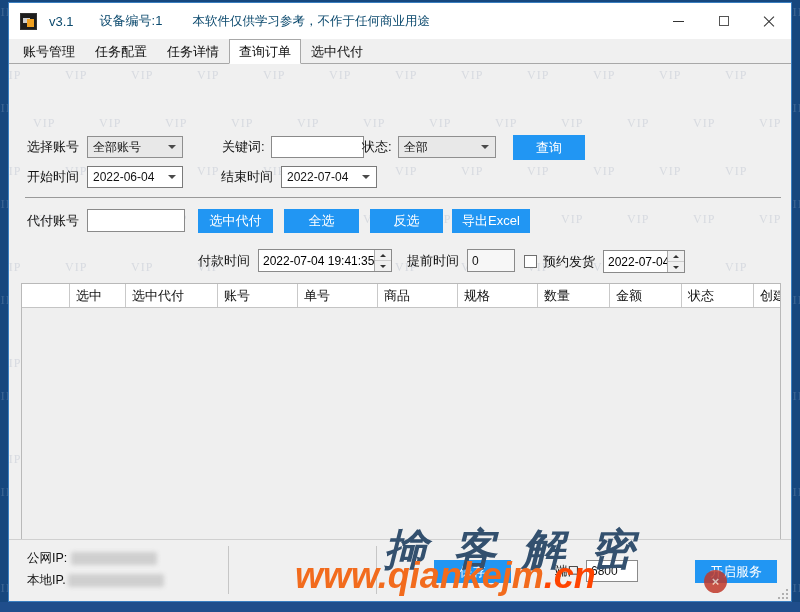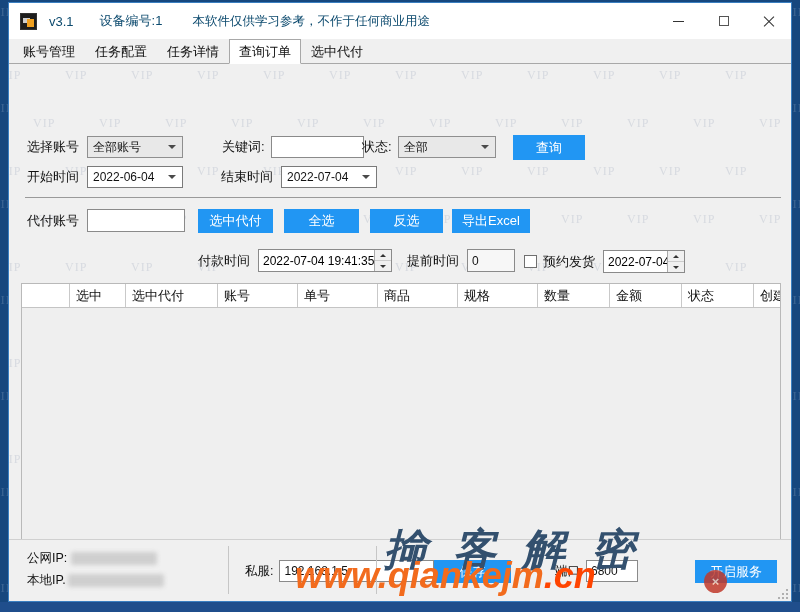--- a/index.html
+++ b/index.html
@@ -659,24 +659,20 @@
     <div id="statusbar">
       <div class="ip-line" style="position:absolute;left:18px;top:32px;">
         <span>本地IP.</span>
         <span class="blurbox" style="width:96px;margin-left:2px;"></span>
       </div>
       <div class="ip-line" style="position:absolute;left:18px;top:10px;">
         <span>公网IP:</span>
         <span class="blurbox" style="width:86px;margin-left:4px;"></span>
       </div>
       <div class="vsep" style="left:219px;top:6px;height:48px;"></div>
-      <div class="ip-line" style="position:absolute;left:236px;top:20px;">
-        <span>私服:</span>
-        <input class="txt" style="width: 155px; margin-left: 6px; height: 22px;" value="192.168.1.5">
-      </div>
       <div class="btn" style="position:absolute;left:425px;top:20px;width:77px;height:23px;">保存</div>
       <div class="vsep" style="left:367px;top:6px;height:48px;"></div>
       <div class="ip-line" style="position:absolute;left:546px;top:20px;">
         <span>端口</span>
         <input class="txt" style="width: 52px; margin-left: 6px; height: 22px;" value="6800">
       </div>
       <div class="btn" style="position:absolute;left:686px;top:20px;width:82px;height:23px;">开启服务</div>
       <div id="resize-grip">
         <i style="right:0;bottom:0"></i>
           <i style="right:4px;bottom:0"></i>

